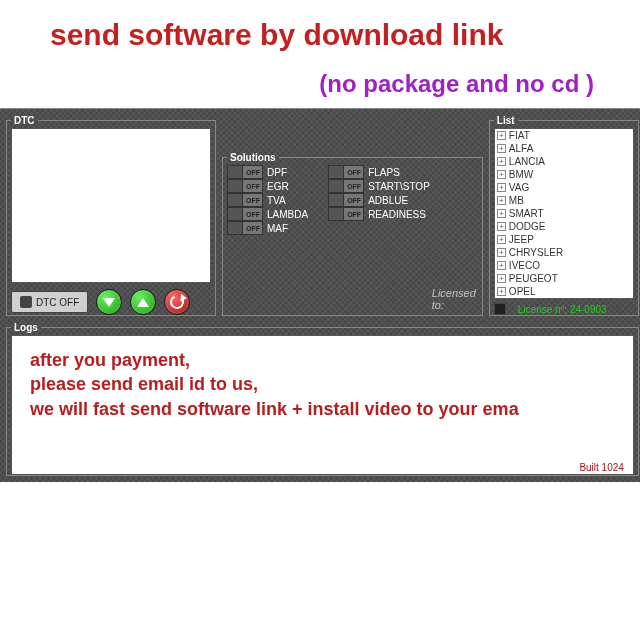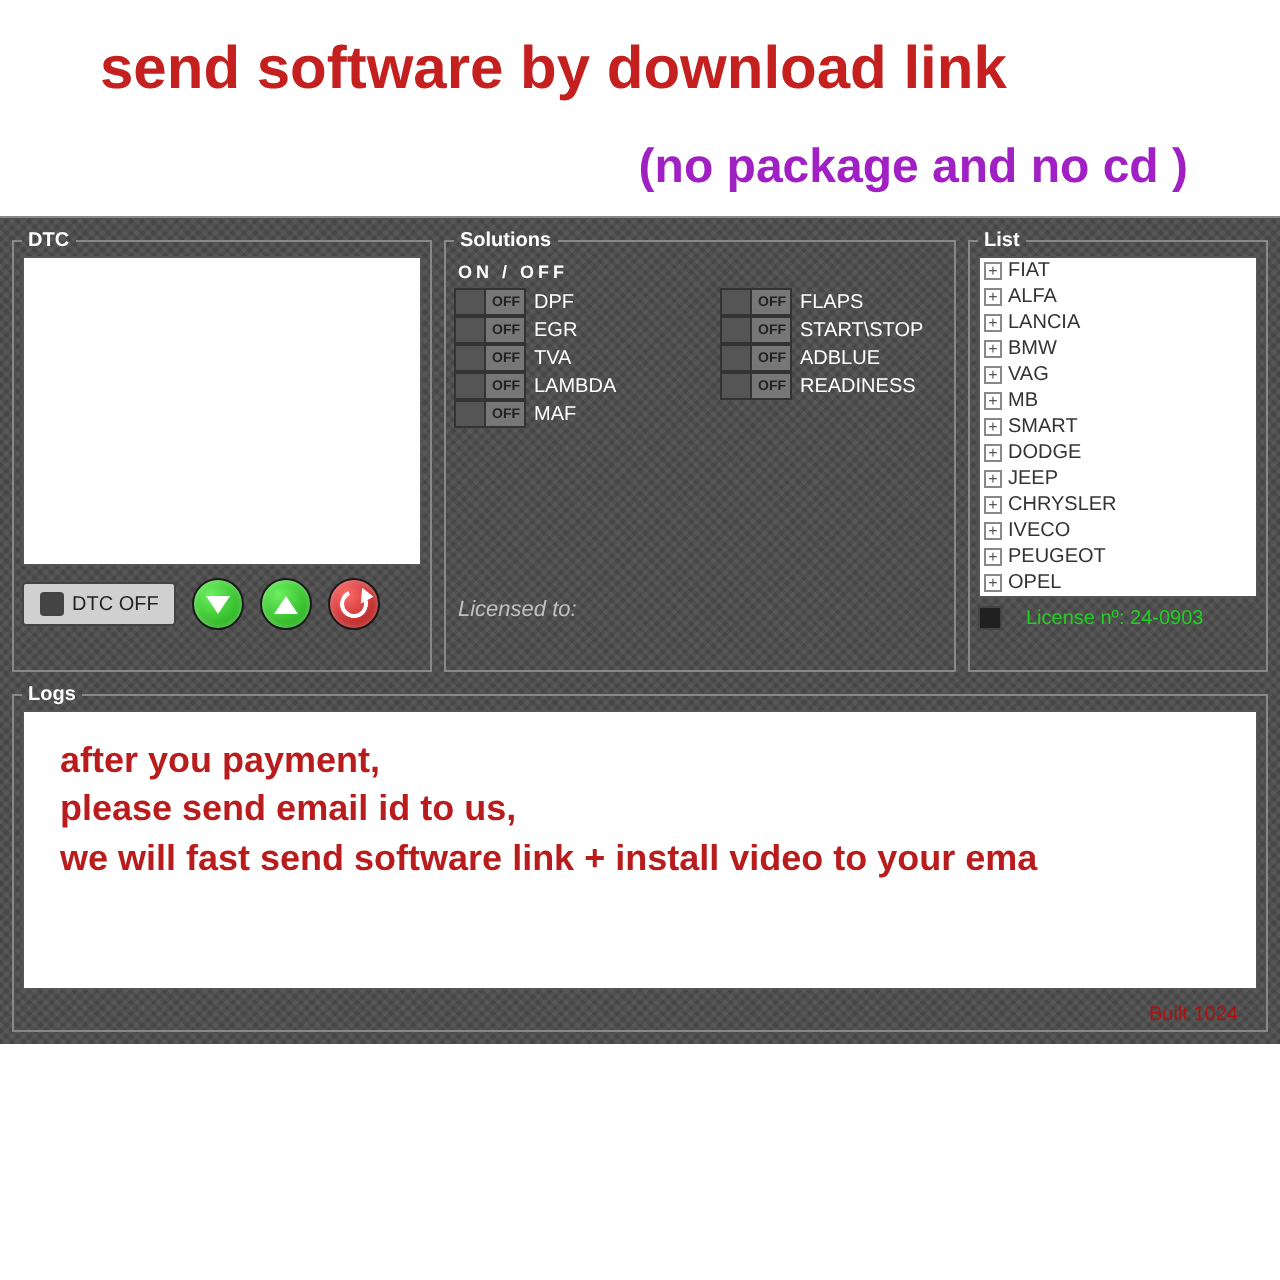--- a/index.html
+++ b/index.html
@@ -32,21 +32,21 @@
       background-blend-mode: screen;
       border-top: 1px solid #888;
       display: grid;
       grid-template-columns: 210px 1fr 150px;
       grid-template-rows: 1fr auto;
       gap: 6px;
       padding: 6px;
     }
     fieldset {
       border: 1px solid #888;
-      padding: 2px 4px 20px 4px;
+      padding: 2px 4px 0 4px;
       position: relative;
     }
     legend {
       color: #fff;
       font-size: 10px;
       font-weight: bold;
       padding: 0 3px;
     }
     
     .dtc-panel { display: flex; flex-direction: column; }
@@ -93,21 +93,21 @@
       width: 14px; height: 14px; border: 2px solid #fff; border-radius: 50%;
       border-top-color: transparent; transform: rotate(20deg);
       position: relative;
     }
     .reload::after {
       content: ""; position: absolute; top: -4px; left: 6px;
       border-left:4px solid transparent; border-right:4px solid transparent; border-bottom:6px solid #fff;
       transform: rotate(75deg);
     }
     
-    .solutions-panel { display: flex; flex-direction: column; }
+    .solutions-panel { display: flex; flex-direction: row; margin-top: 37px; }
     .onoff-header { color:#fff; font-size:9px; font-weight:bold; padding: 3px 0 3px 2px; letter-spacing: 2px; }
     .toggle-grid {
       display: grid;
       grid-template-columns: 1fr 1fr;
       gap: 4px 20px;
     }
     .toggle-row {
       display: flex; align-items: center; gap: 4px;
     }
     .toggle {
@@ -183,21 +183,20 @@
         <span class="arrow arrow-up"></span>
       </div>
       <div class="round-btn round-red">
         <span class="reload"></span>
       </div>
     </div>
   </fieldset>
 
   <fieldset class="solutions-panel">
     <legend>Solutions</legend>
-    <div class="onoff-header">ON / OFF</div>
     <div class="toggle-grid">
       <div>
         <div class="toggle-row">
           <div class="toggle">OFF</div>
           <span class="toggle-label">DPF</span>
         </div>
         <div class="toggle-row">
           <div class="toggle">OFF</div>
           <span class="toggle-label">EGR</span>
         </div>

